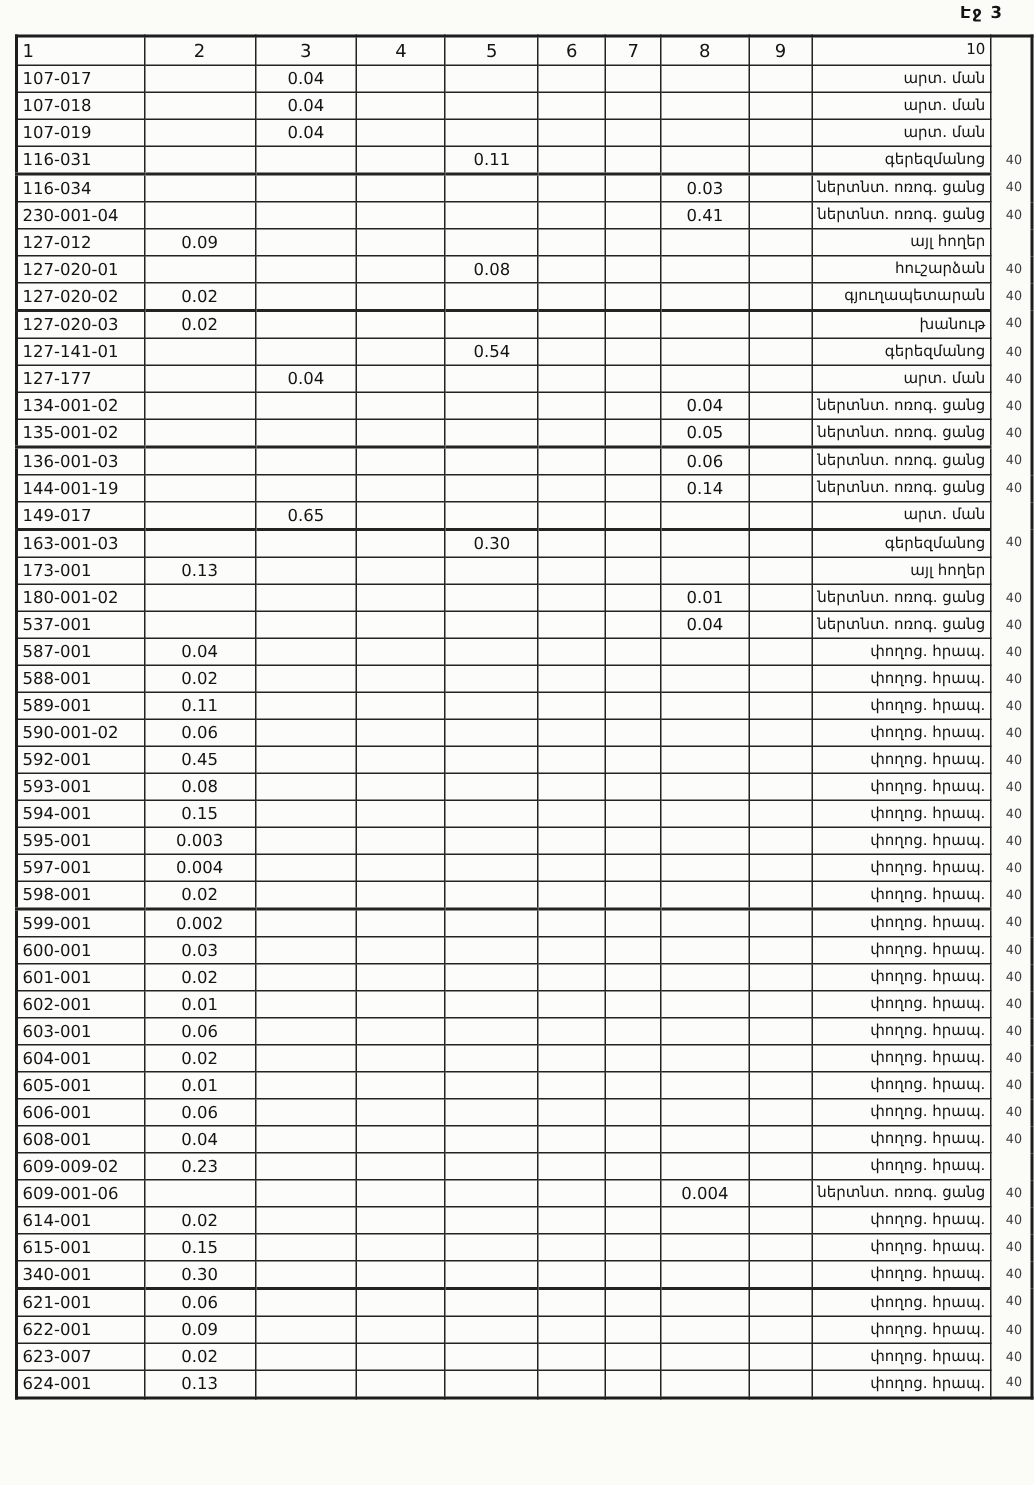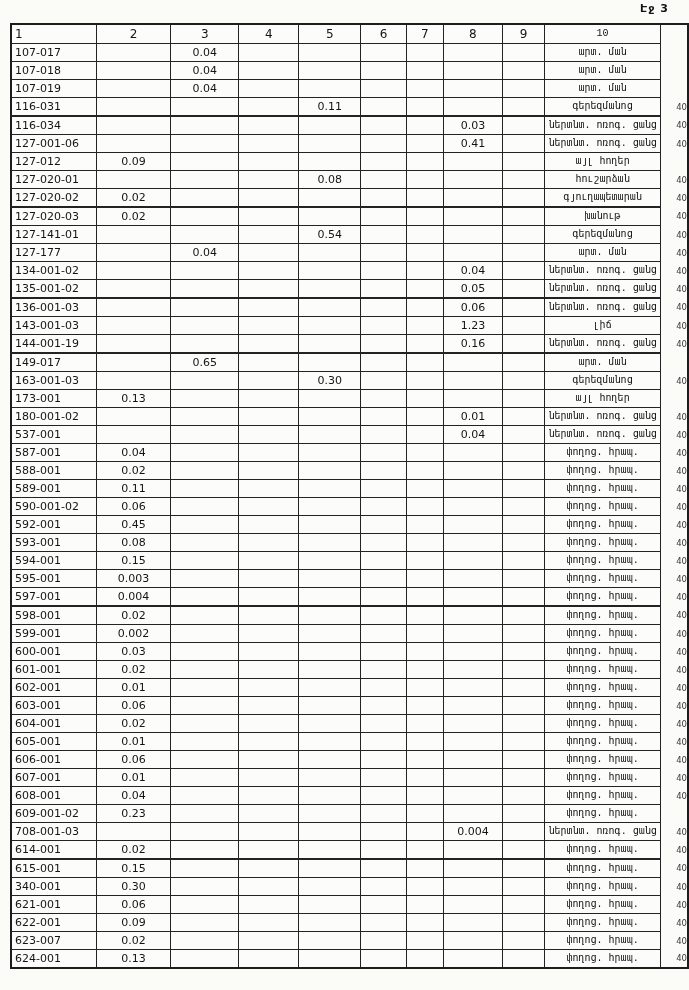--- a/index.html
+++ b/index.html
@@ -43,28 +43,28 @@
   }
   .c1{width:80px;text-align:left;}
   .c2{width:73px;text-align:center;}
   .c3{width:67px;text-align:center;}
   .c4{width:60px;text-align:center;}
   .c5{width:60px;text-align:center;}
   .c6{width:43px;text-align:center;}
   .c7{width:34px;text-align:center;}
   .c8{width:55px;text-align:center;}
   .c9{width:40px;text-align:center;}
-  .c10{width:86px;text-align:center;font-size:10px;font-family:Liberation Mono, monospace;}
+  .c10{width:86px;text-align:right;font-size:10px;}
   .mcell{
     border:none;
     background:transparent;
     width:24px;
     font-size:8.5px;
     color:#3a3a3a;
-    text-align:right;
+    text-align:center;
     padding:0 0 0 4px;
   }
   tbody tr:nth-child(4) td, tbody tr:nth-child(9) td,
   tbody tr:nth-child(14) td, tbody tr:nth-child(17) td,
   tbody tr:nth-child(31) td, tbody tr:nth-child(45) td{
     border-bottom-width:2px;
   }
   tbody tr:nth-child(n) td.mcell{border-bottom-width:0;}
 </style>
 </head>
@@ -148,21 +148,21 @@
         <td class="c4"></td>
         <td class="c5"></td>
         <td class="c6"></td>
         <td class="c7"></td>
         <td class="c8">0.03</td>
         <td class="c9"></td>
         <td class="c10">ներտնտ. ոռոգ. ցանց</td>
         <td class="mcell">40</td>
       </tr>
       <tr>
-        <td class="c1">127-001-06</td>
+        <td class="c1">230-001-04</td>
         <td class="c2"></td>
         <td class="c3"></td>
         <td class="c4"></td>
         <td class="c5"></td>
         <td class="c6"></td>
         <td class="c7"></td>
         <td class="c8">0.41</td>
         <td class="c9"></td>
         <td class="c10">ներտնտ. ոռոգ. ցանց</td>
         <td class="mcell">40</td>
@@ -278,41 +278,28 @@
         <td class="c4"></td>
         <td class="c5"></td>
         <td class="c6"></td>
         <td class="c7"></td>
         <td class="c8">0.06</td>
         <td class="c9"></td>
         <td class="c10">ներտնտ. ոռոգ. ցանց</td>
         <td class="mcell">40</td>
       </tr>
       <tr>
-        <td class="c1">143-001-03</td>
-        <td class="c2"></td>
-        <td class="c3"></td>
-        <td class="c4"></td>
-        <td class="c5"></td>
-        <td class="c6"></td>
-        <td class="c7"></td>
-        <td class="c8">1.23</td>
-        <td class="c9"></td>
-        <td class="c10">լիճ</td>
-        <td class="mcell">40</td>
-      </tr>
-      <tr>
         <td class="c1">144-001-19</td>
         <td class="c2"></td>
         <td class="c3"></td>
         <td class="c4"></td>
         <td class="c5"></td>
         <td class="c6"></td>
         <td class="c7"></td>
-        <td class="c8">0.16</td>
+        <td class="c8">0.14</td>
         <td class="c9"></td>
         <td class="c10">ներտնտ. ոռոգ. ցանց</td>
         <td class="mcell">40</td>
       </tr>
       <tr>
         <td class="c1">149-017</td>
         <td class="c2"></td>
         <td class="c3">0.65</td>
         <td class="c4"></td>
         <td class="c5"></td>
@@ -603,60 +590,47 @@
         <td class="c4"></td>
         <td class="c5"></td>
         <td class="c6"></td>
         <td class="c7"></td>
         <td class="c8"></td>
         <td class="c9"></td>
         <td class="c10">փողոց. հրապ.</td>
         <td class="mcell">40</td>
       </tr>
       <tr>
-        <td class="c1">607-001</td>
-        <td class="c2">0.01</td>
-        <td class="c3"></td>
-        <td class="c4"></td>
-        <td class="c5"></td>
-        <td class="c6"></td>
-        <td class="c7"></td>
-        <td class="c8"></td>
-        <td class="c9"></td>
-        <td class="c10">փողոց. հրապ.</td>
-        <td class="mcell">40</td>
-      </tr>
-      <tr>
         <td class="c1">608-001</td>
         <td class="c2">0.04</td>
         <td class="c3"></td>
         <td class="c4"></td>
         <td class="c5"></td>
         <td class="c6"></td>
         <td class="c7"></td>
         <td class="c8"></td>
         <td class="c9"></td>
         <td class="c10">փողոց. հրապ.</td>
         <td class="mcell">40</td>
       </tr>
       <tr>
-        <td class="c1">609-001-02</td>
+        <td class="c1">609-009-02</td>
         <td class="c2">0.23</td>
         <td class="c3"></td>
         <td class="c4"></td>
         <td class="c5"></td>
         <td class="c6"></td>
         <td class="c7"></td>
         <td class="c8"></td>
         <td class="c9"></td>
         <td class="c10">փողոց. հրապ.</td>
         <td class="mcell"></td>
       </tr>
       <tr>
-        <td class="c1">708-001-03</td>
+        <td class="c1">609-001-06</td>
         <td class="c2"></td>
         <td class="c3"></td>
         <td class="c4"></td>
         <td class="c5"></td>
         <td class="c6"></td>
         <td class="c7"></td>
         <td class="c8">0.004</td>
         <td class="c9"></td>
         <td class="c10">ներտնտ. ոռոգ. ցանց</td>
         <td class="mcell">40</td>

